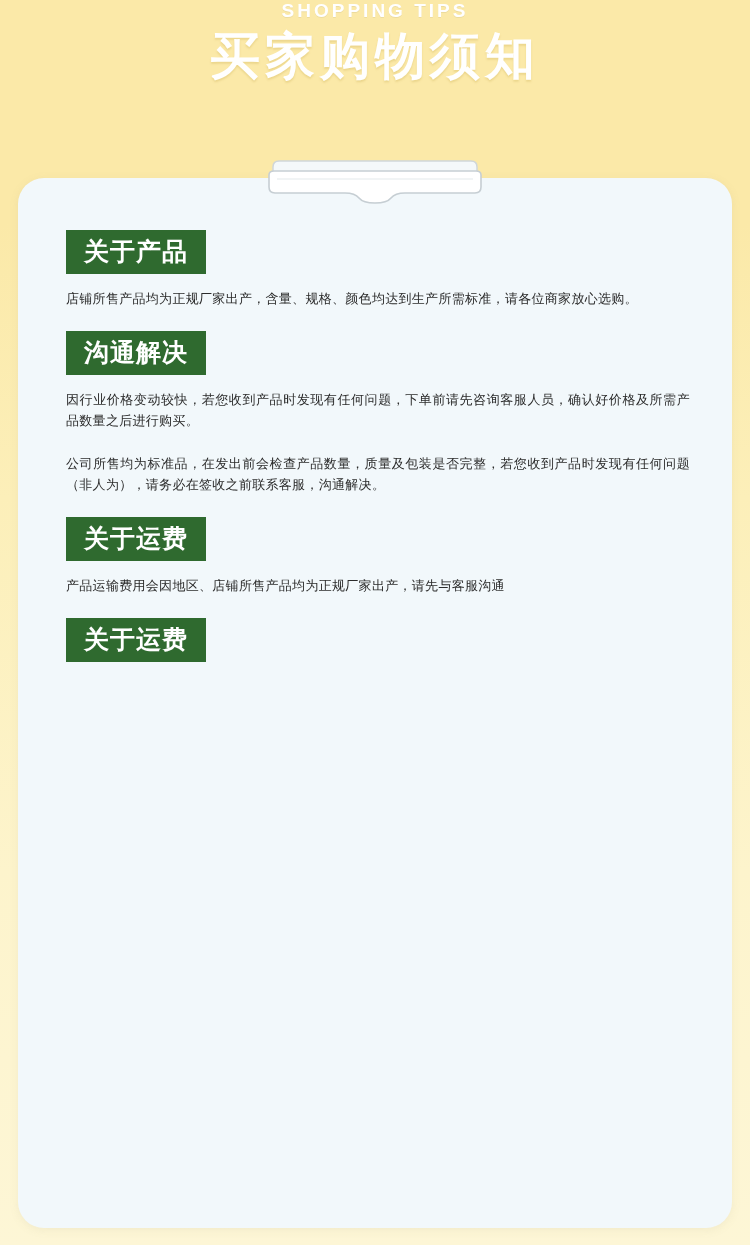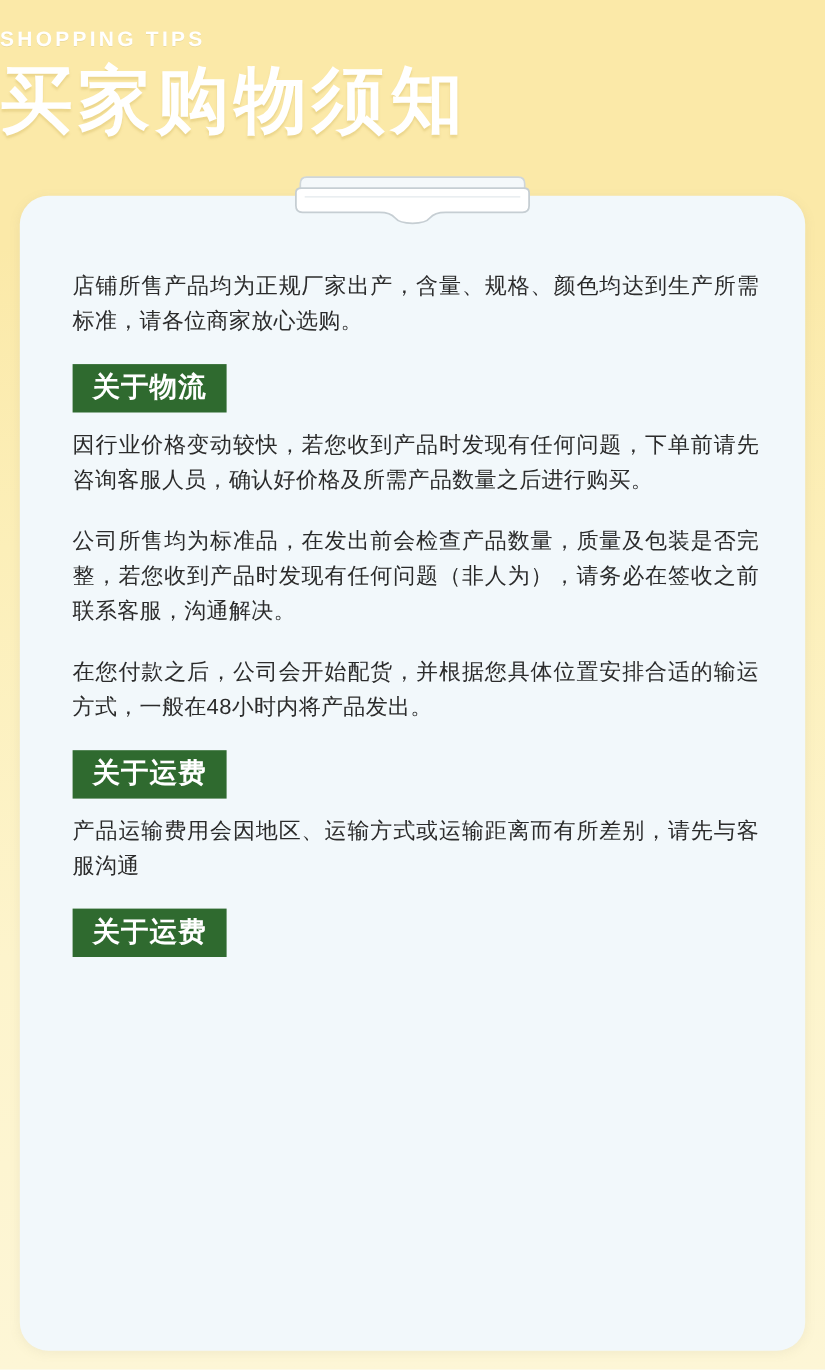--- a/index.html
+++ b/index.html
@@ -17,35 +17,34 @@
 
   .page {
     position: relative;
     width: 750px;
     height: 1245px;
     box-sizing: border-box;
   }
 
   
   .header {
-    padding-top: 26px;
-    text-align: left;
+    text-align: center;
     position: relative;
     z-index: 5;
   }
   .header-eyebrow {
     font-size: 19px;
     letter-spacing: 3px;
     font-weight: bold;
     color: #ffffff;
     text-shadow: 0 1px 0 rgba(0,0,0,0.06);
     margin-bottom: 6px;
   }
   .header-title {
-    font-size: 66px;
+    font-size: 50px;
     font-weight: bold;
     color: #ffffff;
     letter-spacing: 5px;
     line-height: 1.15;
     text-shadow: 0 2px 2px rgba(190,160,60,0.25);
   }
 
   
   .clip {
     position: absolute;
@@ -89,21 +88,21 @@
     color: #ffffff;
     font-size: 25px;
     font-weight: bold;
     letter-spacing: 1px;
     padding: 9px 18px 10px 18px;
     line-height: 1;
   }
 
   .sec-body {
     margin-top: 14px;
-    font-size: 20px;
+    font-size: 13px;
     line-height: 1.62;
     color: #2b2b2b;
     letter-spacing: 0.3px;
     text-align: justify;
     padding-right: 4px;
   }
 
   
   .section + .section { margin-top: 4px; }
 </style>
@@ -124,39 +123,39 @@
                L140 36 Q130 36 126 41 Q122 46 110 46 Q98 46 94 41 Q90 36 80 36
                L10 36 Q4 36 4 30 Z" fill="#ffffff" stroke="#c6ced3" stroke-width="1.6"></path>
       <path d="M12 22 L208 22" stroke="#e3e9ec" stroke-width="1.2"></path>
     </svg>
   </div>
 
   <div class="card">
     <div class="card-inner">
 
       <div class="section">
+        <div class="sec-title">关于产品</div>
         <div class="sec-body">店铺所售产品均为正规厂家出产，含量、规格、颜色均达到生产所需标准，请各位商家放心选购。</div>
       </div>
 
       <div class="section">
-        <div class="sec-title">关于物流</div>
+        <div class="sec-title">沟通解决</div>
         <div class="sec-body">因行业价格变动较快，若您收到产品时发现有任何问题，下单前请先咨询客服人员，确认好价格及所需产品数量之后进行购买。</div>
       </div>
 
       <div class="section">
         <div class="sec-body">公司所售均为标准品，在发出前会检查产品数量，质量及包装是否完整，若您收到产品时发现有任何问题（非人为），请务必在签收之前联系客服，沟通解决。</div>
       </div>
 
       <div class="section">
-        <div class="sec-body">在您付款之后，公司会开始配货，并根据您具体位置安排合适的输运方式，一般在48小时内将产品发出。</div>
       </div>
 
       <div class="section">
         <div class="sec-title">关于运费</div>
-        <div class="sec-body">产品运输费用会因地区、运输方式或运输距离而有所差别，请先与客服沟通</div>
+        <div class="sec-body">产品运输费用会因地区、店铺所售产品均为正规厂家出产，请先与客服沟通</div>
       </div>
 
       <div class="section">
         <div class="sec-title">关于运费</div>
       </div>
 
     </div>
   </div>
 
 </div>

